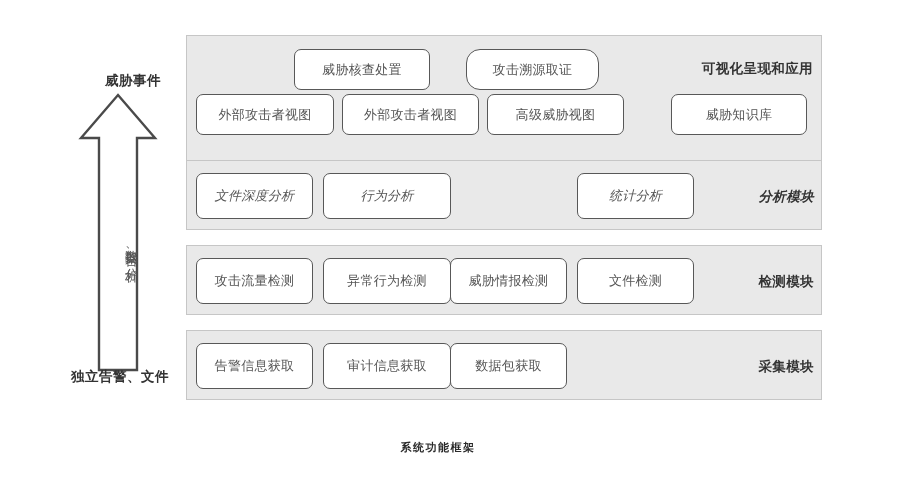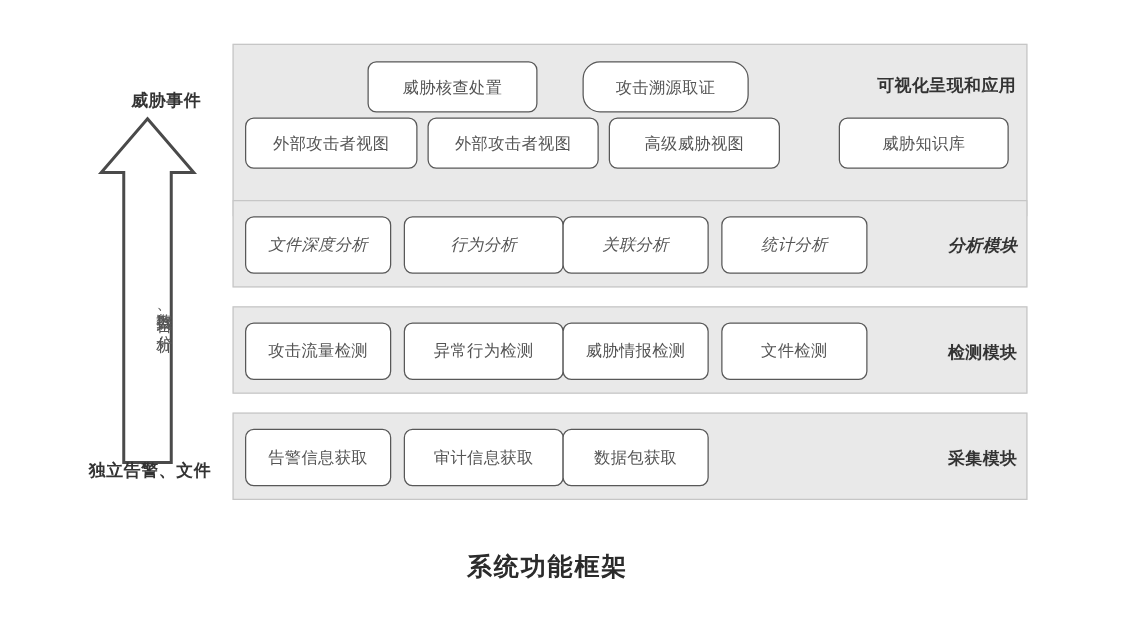--- a/index.html
+++ b/index.html
@@ -151,21 +151,21 @@
     width: 112px;
   }
 
   
   #diagram-caption {
     position: absolute;
     left: 0;
     top: 440px;
     width: 876px;
     text-align: center;
-    font-size: 20px;
+    font-size: 11px;
     font-weight: bold;
     color: #2b2b2b;
     letter-spacing: 1.5px;
   }
 </style>
 </head>
 <body>
 
 <div id="diagram-root">
 
@@ -195,21 +195,20 @@
 
     <div class="node-box node-base" id="vis-box-advanced-threat">高级威胁视图</div>
 
     <div class="node-box node-base" id="vis-box-threat-kb">威胁知识库</div>
   </div>
 
   <div class="panel" id="panel-analysis">
 
     <div class="node-box node-module mod-col-0">文件深度分析</div>
     <div class="node-box node-module mod-col-1">行为分析</div>
-    <div class="node-box node-module mod-col-2">关联分析</div>
     <div class="node-box node-module mod-col-3">统计分析</div>
 
     <div class="panel-label panel-label-module">分析模块</div>
   </div>
 
   <div class="panel" id="panel-detection">
 
     <div class="node-box node-module mod-col-1">异常行为检测</div>
     <div class="node-box node-module mod-col-0">攻击流量检测</div>
     <div class="node-box node-module mod-col-3">文件检测</div>

